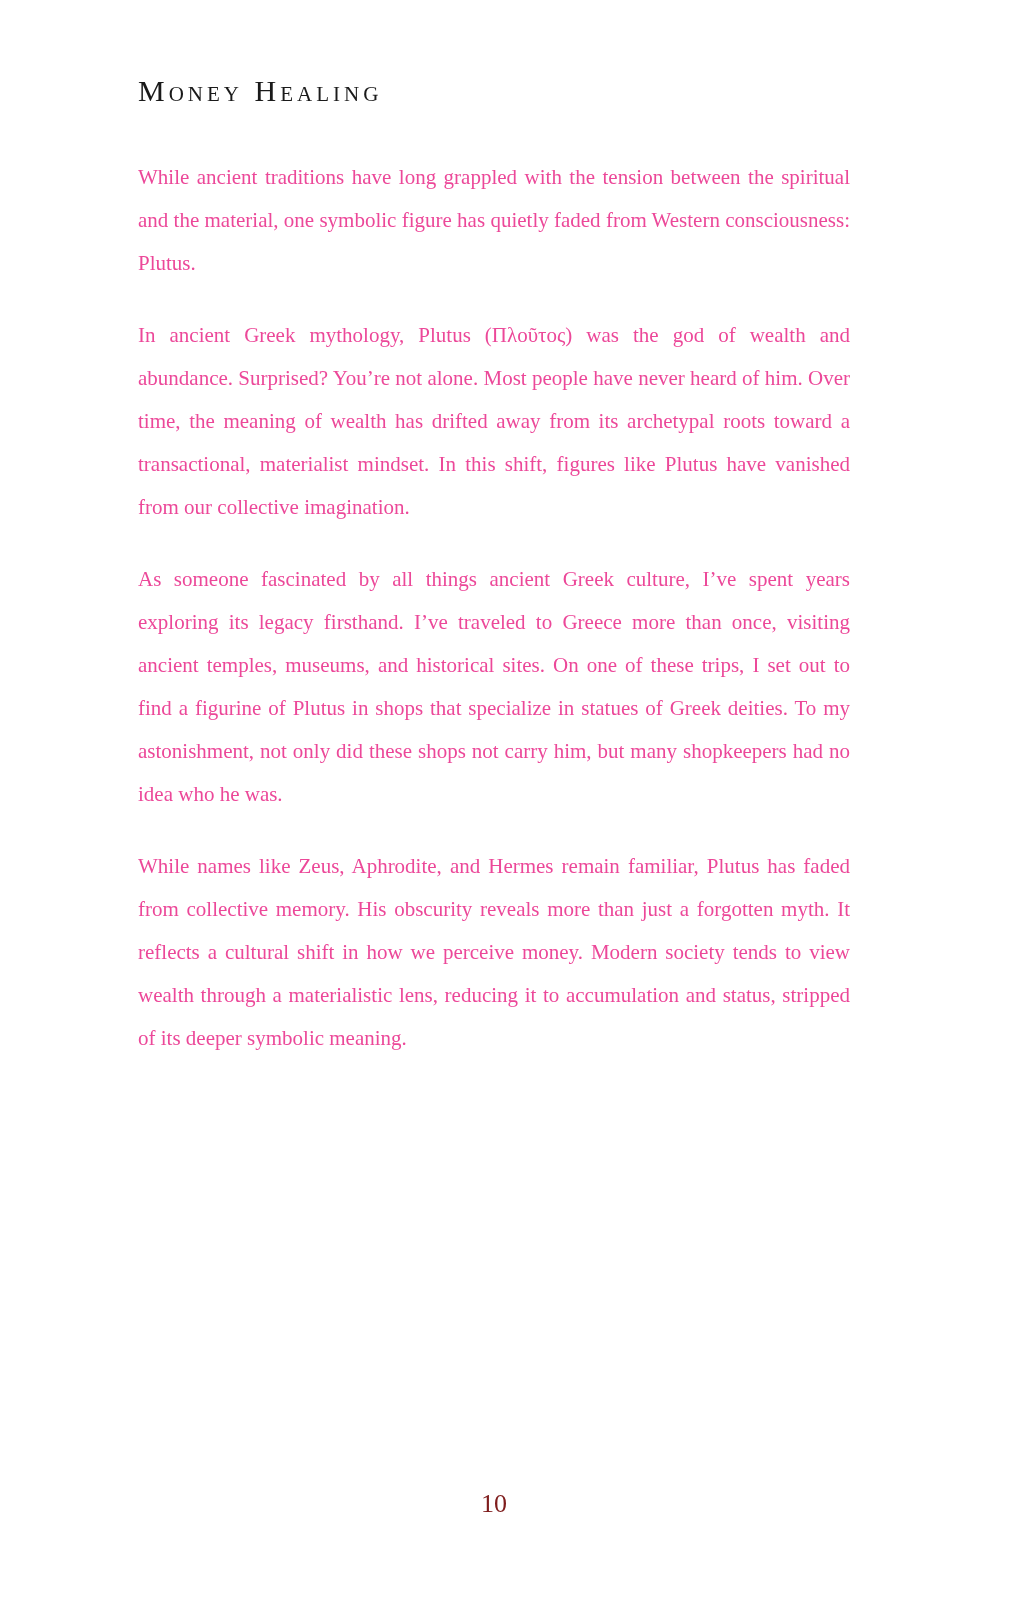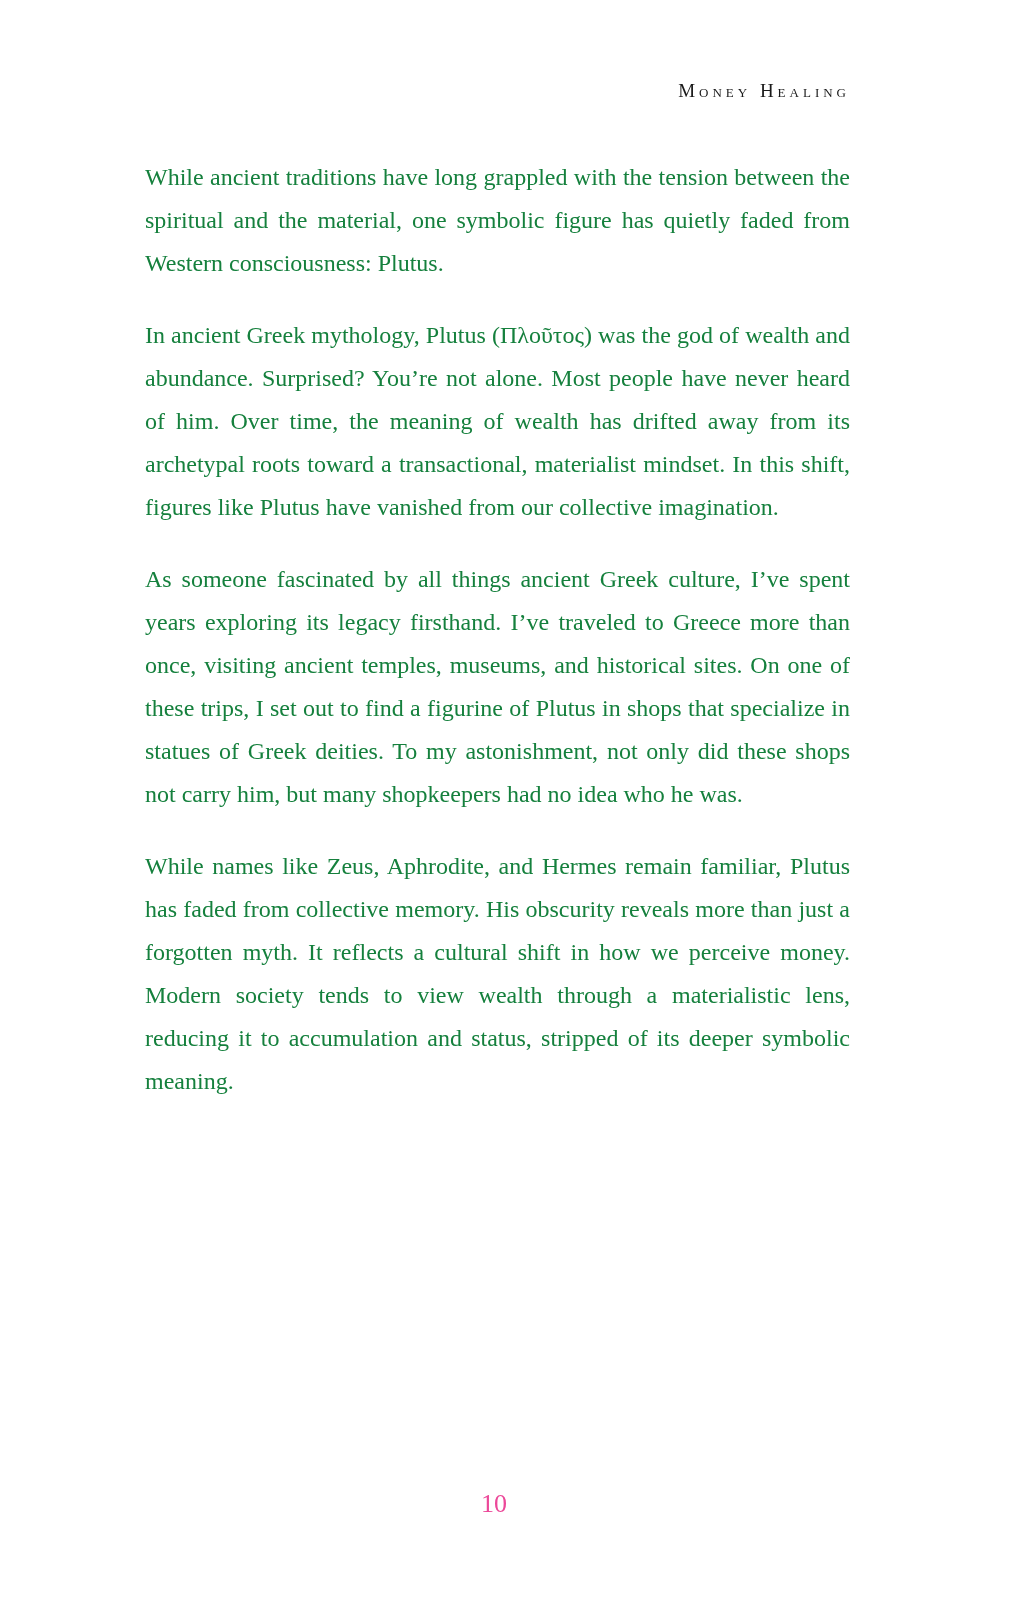--- a/index.html
+++ b/index.html
@@ -14,52 +14,52 @@
     background: #ffffff;
     font-family: "Liberation Serif", "DejaVu Serif", serif;
     color: #1a1a1a;
     overflow: hidden;
   }
   .running-header {
     position: absolute;
     top: 76px;
     left: 138px;
     width: 712px;
-    text-align: right;
-    font-size: 19px;
+    text-align: left;
+    font-size: 30px;
     line-height: 30px;
     font-variant: small-caps;
     letter-spacing: 4px;
     color: #1a1a1a;
     white-space: nowrap;
   }
   .content {
     position: absolute;
     top: 156px;
     left: 138px;
     width: 712px;
   }
   .content p {
-    margin: 0 0 29px 7px;
-    font-size: 24px;
+    margin: 0 0 29px 0;
+    font-size: 21px;
     line-height: 43px;
     text-align: justify;
     text-justify: inter-word;
-    color: #15803d;
+    color: #ec4899;
     hyphens: none;
   }
   .page-number {
     position: absolute;
     top: 1482px;
     left: 138px;
     width: 712px;
     text-align: center;
     font-size: 26px;
     line-height: 43px;
-    color: #ec4899;
+    color: #7f1d1d;
   }
 </style>
 </head>
 <body>
 
 <div class="page">
 
   <div class="running-header">Money Healing</div>
 
   <div class="content">

